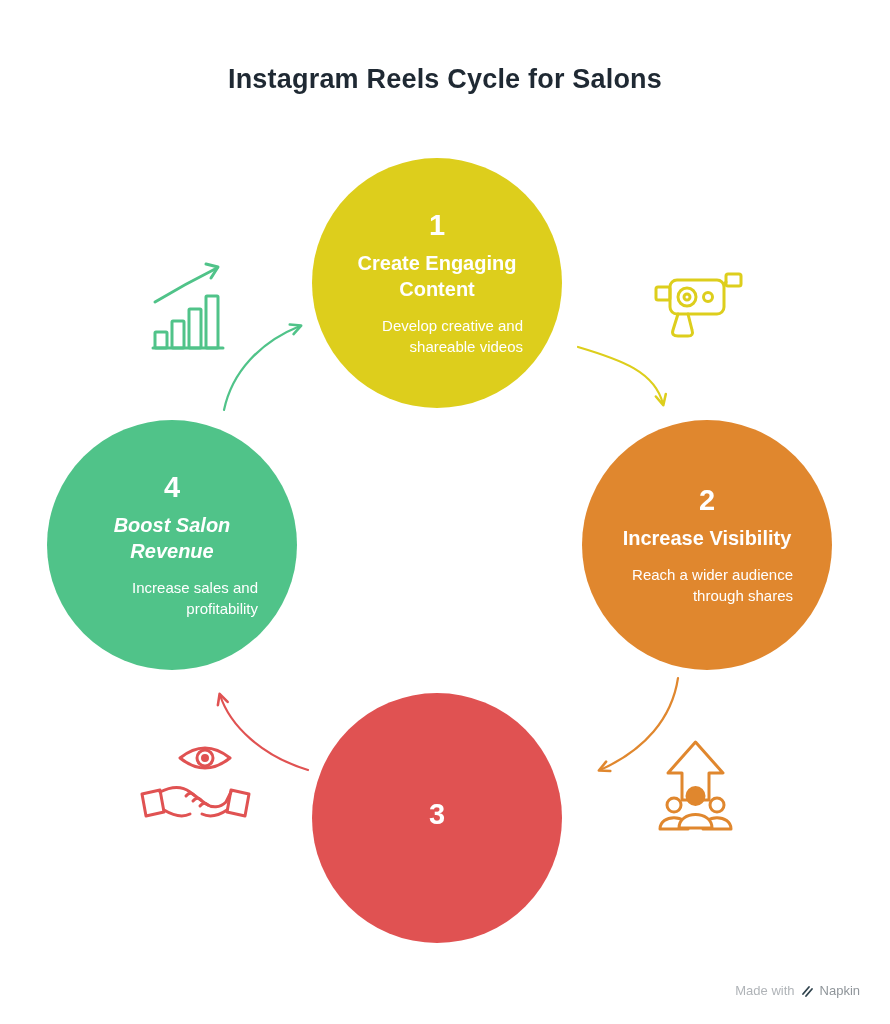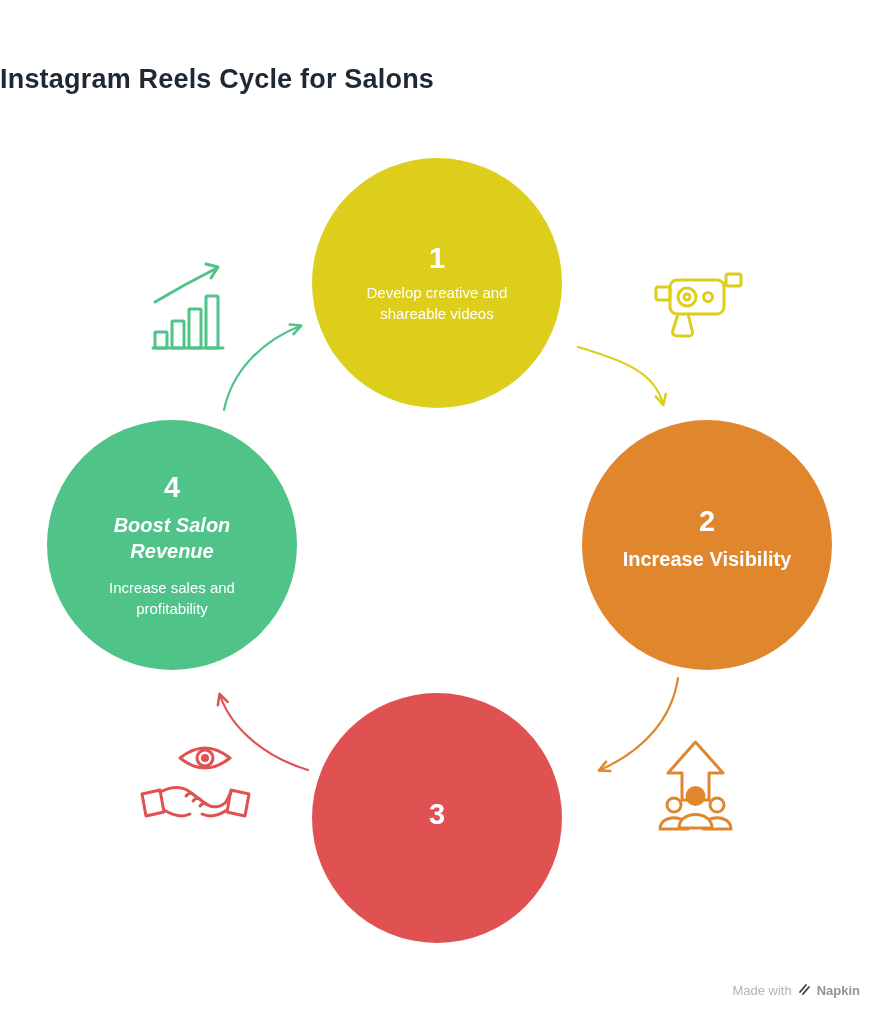--- a/index.html
+++ b/index.html
@@ -2,53 +2,53 @@
 <html style="--step1: #ddce1c; --step2: #e0872e; --step3: #e05252; --step4: #50c389;"><head>
 <meta charset="utf-8">
 <style>
   html,body{margin:0;padding:0;}
   body{
     width:890px;height:1024px;background:#ffffff;position:relative;overflow:hidden;
     font-family:"Liberation Sans",sans-serif;
   }
   .title{
     position:absolute;top:64px;left:0;width:100%;margin:0;
-    text-align:left;font-size:27px;font-weight:bold;color:#1f2933;letter-spacing:0.2px;
+    text-align:center;font-size:27px;font-weight:bold;color:#1f2933;letter-spacing:0.2px;
   }
   .circle{
     position:absolute;width:250px;height:250px;border-radius:50%;color:#fff;
     display:flex;flex-direction:column;align-items:center;justify-content:center;text-align:center;
   }
   #circle-1{left:312px;top:158px;background:var(--step1,#ddce1c);}
   #circle-2{left:582px;top:420px;background:var(--step2,#e0872e);}
   #circle-3{left:312px;top:693px;background:var(--step3,#e05252);}
   #circle-4{left:47px;top:420px;background:var(--step4,#50c389);}
   .num{font-size:29px;font-weight:bold;margin-bottom:8px;}
   .step-title{font-size:20px;font-weight:bold;line-height:1.3;margin-bottom:14px;}
-  .step-desc{font-size:15px;line-height:1.35;max-width:172px;}
+  .step-desc{font-size:15px;line-height:1.35;max-width:172px;text-align:right;}
   .tw160{max-width:162px;}
   .tw150{max-width:150px;font-style:italic;}
   .nowrap{white-space:nowrap;}
   .icon{position:absolute;}
   .icon *{fill:none;stroke-width:3;stroke-linecap:round;stroke-linejoin:round;}
   .arrows{position:absolute;left:0;top:0;pointer-events:none;}
   .arrow{fill:none;stroke-width:2.2;stroke-linecap:round;}
   .mk{fill:none;stroke-width:2;stroke-linecap:round;stroke-linejoin:round;}
   .stroke-1{stroke:var(--step1,#ddce1c);}
   .stroke-2{stroke:var(--step2,#e0872e);}
   .stroke-3{stroke:var(--step3,#e05252);}
   .stroke-4{stroke:var(--step4,#50c389);}
   .fill-white{fill:#ffffff !important;}
   .fill-2{fill:var(--step2,#e0872e) !important;}
   .fill-3{fill:var(--step3,#e05252) !important;}
   .footer{
-    position:absolute;right:30px;bottom:26px;display:flex;align-items:flex-start;gap:6px;font-size:13px;
+    position:absolute;right:30px;bottom:26px;display:flex;align-items:flex-end;gap:6px;font-size:13px;
   }
   .made-with{color:#b0b4b8;}
-  .brand{color:#8f959a;font-weight:bold;}
+  .brand{color:#8f959a;font-weight:normal;}
   .napkin-logo{display:block;}
 </style>
 </head>
 <body>
 
 <h1 class="title">Instagram Reels Cycle for Salons</h1>
 
 <svg class="arrows" width="890" height="1024" viewBox="0 0 890 1024">
   <defs>
     <marker id="mk1" viewBox="0 0 12 12" refX="9" refY="6" markerWidth="7" markerHeight="7" orient="auto">
@@ -65,26 +65,28 @@
     </marker>
   </defs>
   <path class="arrow stroke-1" d="M578,347 C622,360 655,372 663,404" marker-end="url(#mk1)"></path>
   <path class="arrow stroke-2" d="M678,678 C672,718 645,750 600,770" marker-end="url(#mk2)"></path>
   <path class="arrow stroke-3" d="M308,770 C262,756 230,726 220,695" marker-end="url(#mk3)"></path>
   <path class="arrow stroke-4" d="M224,410 C232,372 260,342 300,326" marker-end="url(#mk4)"></path>
 </svg>
 
 <div class="circle" id="circle-1">
   <div class="num">1</div>
+  <div class="step-title tw160">Create Engaging Content</div>
   <div class="step-desc">Develop creative and shareable videos</div>
 </div>
 
 <div class="circle" id="circle-2">
   <div class="num">2</div>
   <div class="step-title nowrap">Increase Visibility</div>
+  <div class="step-desc">Reach a wider audience through shares</div>
 </div>
 
 <div class="circle" id="circle-3">
   <div class="num">3</div>
 </div>
 
 <div class="circle" id="circle-4">
   <div class="num">4</div>
   <div class="step-title tw150">Boost Salon Revenue</div>
   <div class="step-desc">Increase sales and profitability</div>

